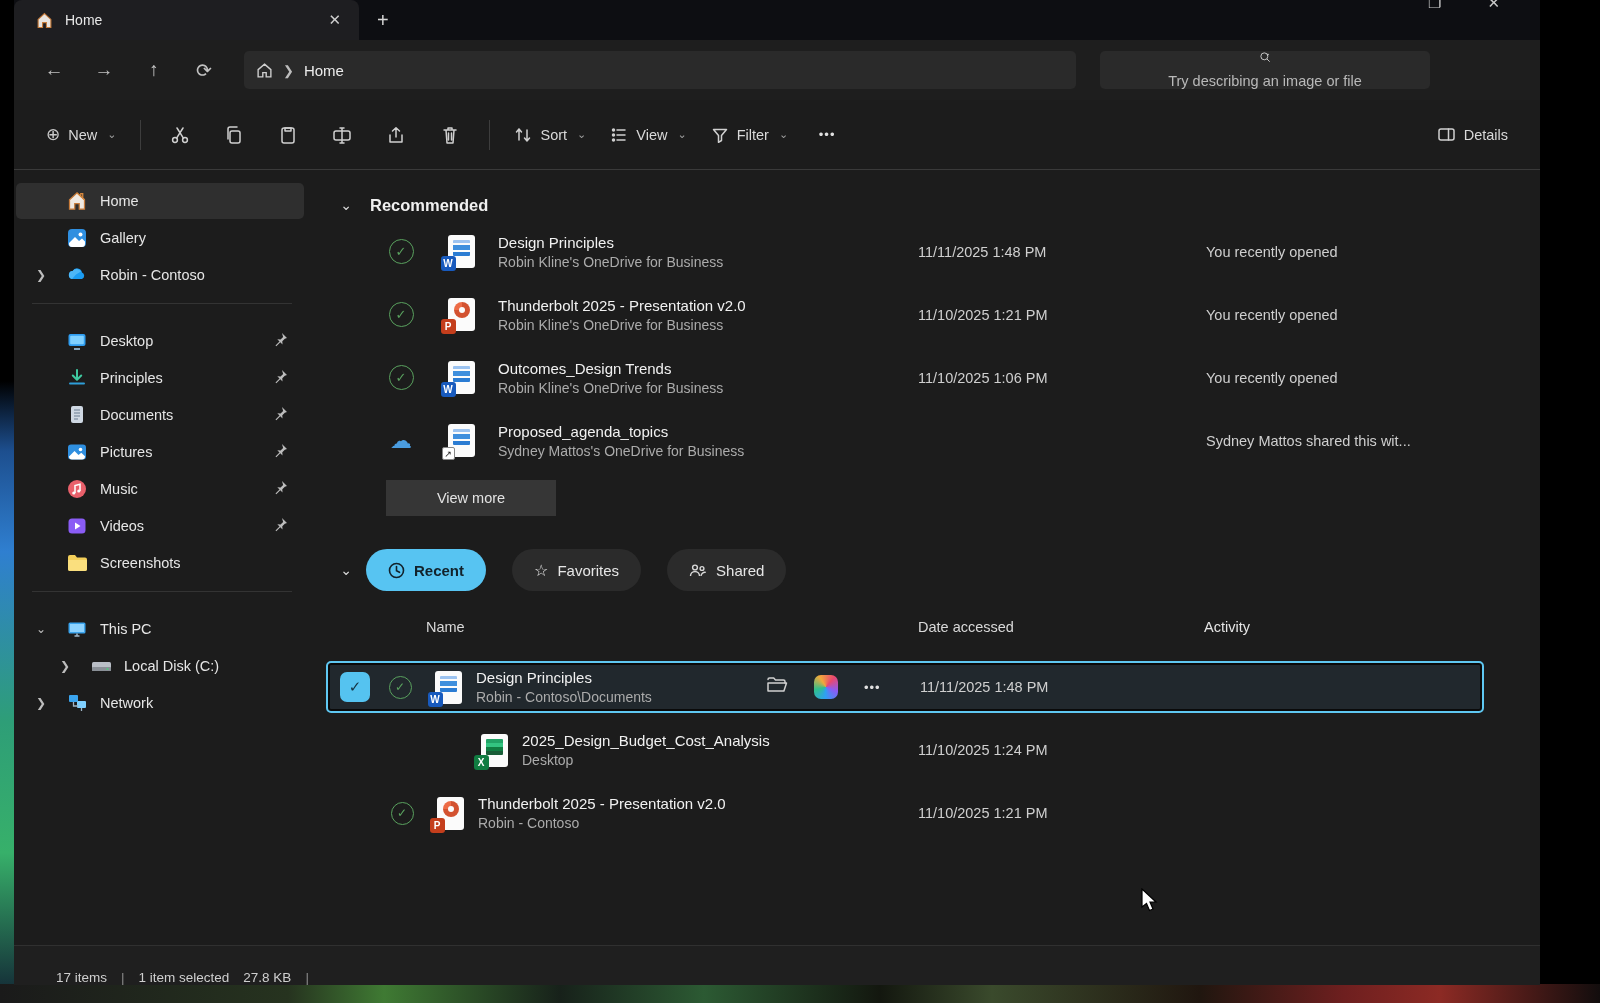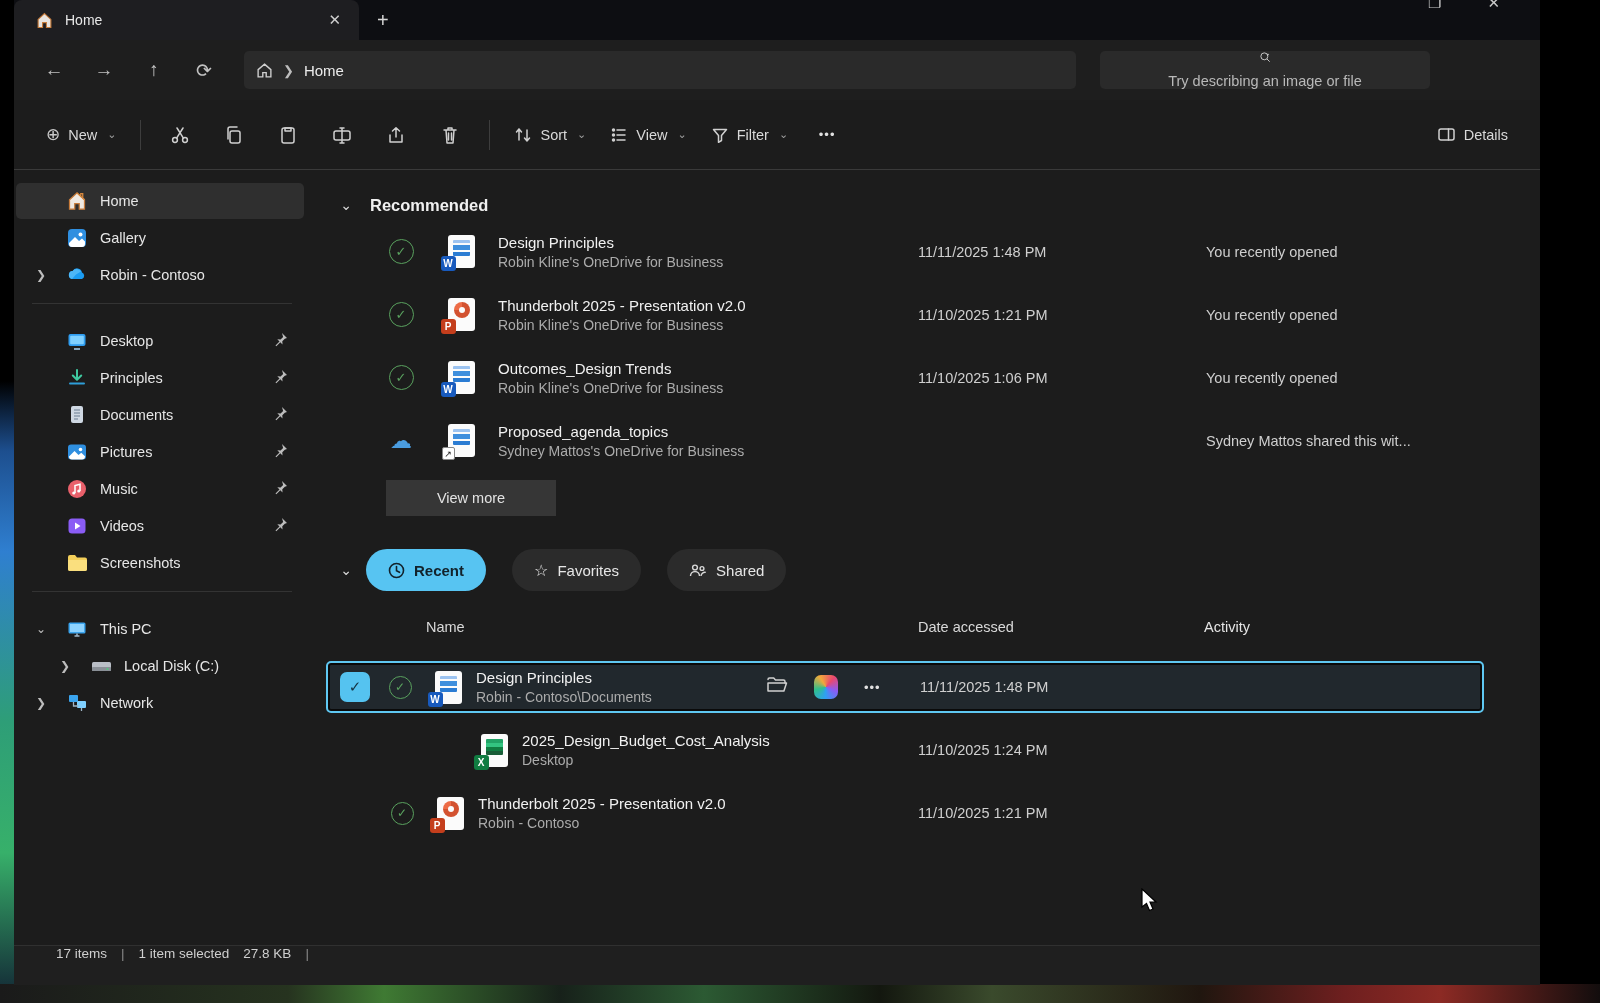--- a/index.html
+++ b/index.html
@@ -102,21 +102,21 @@
   .badge.excel { background:#107c41; }
   .page .donut { position:absolute; left:6px; top:4px; width:16px; height:16px; border-radius:50%; background:conic-gradient(#d35230 0 75%, #ed6c47 75% 100%); }
   .page .donut::after { content:""; position:absolute; left:5px; top:5px; width:6px; height:6px; background:#fbfbfb; border-radius:50%; }
   .page .grid { position:absolute; left:5px; right:5px; top:5px; height:16px;
      background:linear-gradient(180deg,#21a366 0 4px,#33c481 4px 8px,#107c41 8px 12px,#185c37 12px 16px); border-radius:1px; }
   .page .linkbadge { position:absolute; left:-6px; bottom:-3px; width:13px; height:13px; background:#fff; border:1px solid #888; border-radius:2px; color:#222; font-size:9px; display:flex; align-items:center; justify-content:center; }
 
   .copilot { width:24px; height:24px; border-radius:7px; background:conic-gradient(from 40deg,#e9486f,#8a5cf5,#2ea0f2,#30c08c,#f2a93b,#e9486f); }
 
   
-  .statusbar { height:40px; flex:0 0 auto; border-top:1px solid #303030; display:flex; align-items:flex-start; padding-left:42px; gap:14px; background:#1f1f1f; color:#cfcfcf; font-size:13.5px; }
+  .statusbar { height:40px; flex:0 0 auto; border-top:1px solid #303030; display:flex; align-items:flex-end; padding-left:42px; gap:14px; background:#1f1f1f; color:#cfcfcf; font-size:13.5px; }
   .statusbar .div { color:#8b8b8b; }
 
   .cursor { position:absolute; left:828px; top:718px; z-index:50; }
 </style>
 </head>
 <body>
 
 <div class="wallpaper-left"></div>
 <div class="wallpaper-bottom"></div>
 

